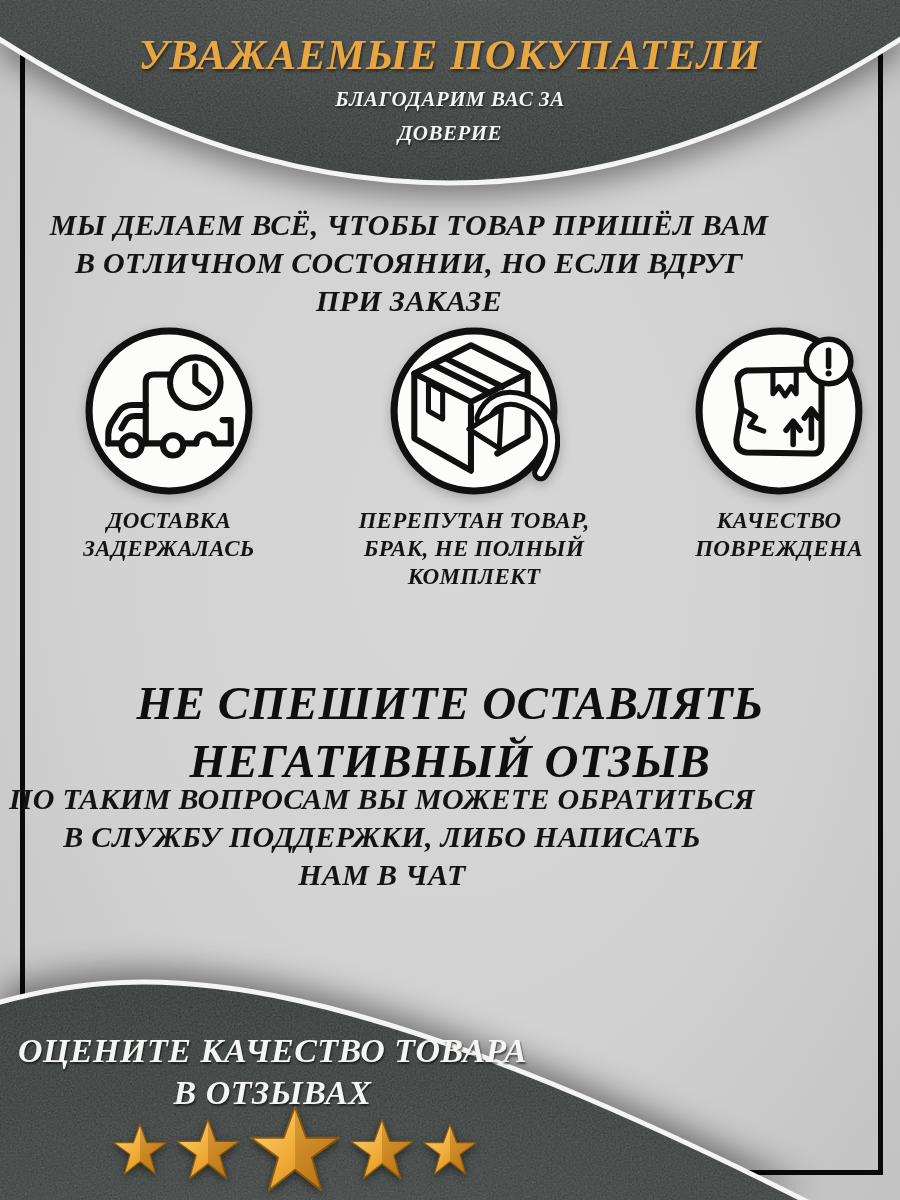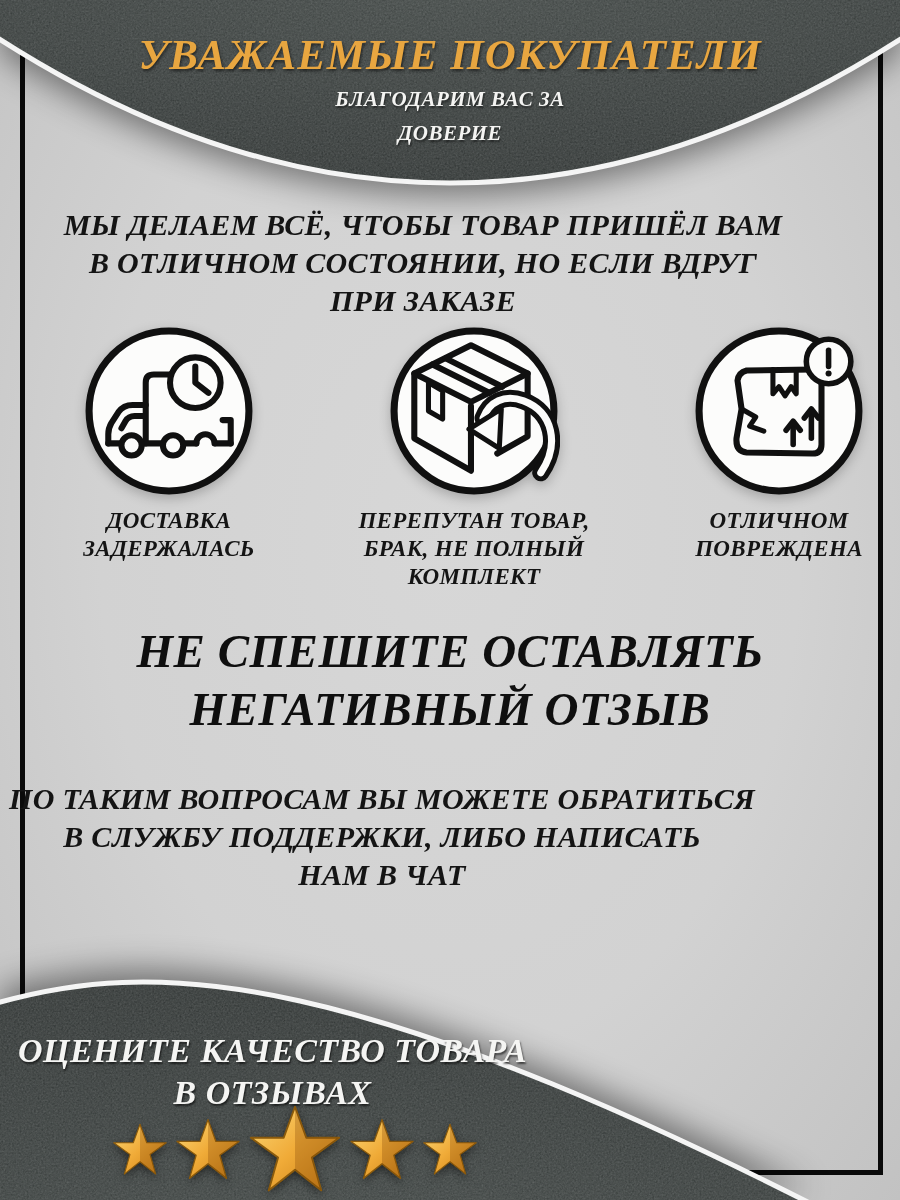--- a/index.html
+++ b/index.html
@@ -18,27 +18,27 @@
   #bottom-panel{top:930px;filter:drop-shadow(0 -10px 16px rgba(0,0,0,.45));}
   .txt{position:absolute;text-align:center;white-space:pre-line;font-weight:bold;z-index:3;}
   .header-title{
     left:0;top:30px;width:900px;font-size:43px;line-height:50px;letter-spacing:1px;
     color:#e8a640;text-shadow:1px 2px 3px rgba(0,0,0,.55);
   }
   .header-sub{
     left:0;top:82px;width:900px;font-size:21px;line-height:34px;letter-spacing:.5px;
     color:#f4f4f2;text-shadow:1px 2px 2px rgba(0,0,0,.5);
   }
-  .intro{left:0;top:206px;width:818px;font-size:30px;line-height:38px;color:#141414;letter-spacing:.3px;padding-left:14px;}
+  .intro{left:0;top:206px;width:818px;font-size:30px;line-height:38px;color:#141414;letter-spacing:.3px;}
   .issues{position:absolute;left:0;top:325px;width:900px;z-index:3;}
   .issue-col{position:absolute;top:0;width:290px;display:flex;flex-direction:column;align-items:center;padding-left:24px;}
   .issue-col .icon{filter:drop-shadow(0 4px 6px rgba(0,0,0,.22));}
   .issue-label{margin-top:10px;font-size:23px;line-height:28px;color:#141414;
     font-weight:bold;text-align:center;white-space:pre-line;letter-spacing:.3px;}
-  .warning-title{left:0;top:622px;width:900px;font-size:47px;line-height:58px;color:#0f0f0f;letter-spacing:.5px;}
+  .warning-title{left:0;top:674px;width:900px;font-size:47px;line-height:58px;color:#0f0f0f;letter-spacing:.5px;}
   .support-text{left:0;top:780px;width:764px;font-size:30px;line-height:38px;color:#141414;letter-spacing:.3px;}
   .footer-title{
     left:0;top:1030px;width:545px;font-size:34px;line-height:42px;letter-spacing:.5px;
     color:#f5f5f3;text-shadow:1px 2px 2px rgba(0,0,0,.6);z-index:4;
   }
   .stars-row{
     position:absolute;left:15px;top:1098px;width:560px;height:104px;z-index:4;
     display:flex;align-items:center;justify-content:center;gap:7px;
     filter:drop-shadow(0 3px 4px rgba(0,0,0,.5));
   }
@@ -152,21 +152,21 @@
         <g stroke-width="5.5">
           <path d="M99,118 V97"></path>
             <path d="M92,104 L99,95 L106,104"></path>
           <path d="M117,112 V85"></path>
             <path d="M110,92 L117,83 L124,92"></path>
         </g>
         <circle cx="134" cy="36" r="22" fill="#fcfcfb" stroke-width="5.5"></circle>
         <path d="M134,25 v16" stroke-width="5.5"></path>
         <circle cx="134" cy="48" r="3" fill="#101010" stroke="none"></circle>
       </svg>
-      <div class="issue-label">ОТЛИЧНОМ
+      <div class="issue-label">КАЧЕСТВО
 ПОВРЕЖДЕНА</div>
     </div>
   </div>
 
   <div class="txt warning-title">НЕ СПЕШИТЕ ОСТАВЛЯТЬ
 НЕГАТИВНЫЙ ОТЗЫВ</div>
   <div class="txt support-text">ПО ТАКИМ ВОПРОСАМ ВЫ МОЖЕТЕ ОБРАТИТЬСЯ
 В СЛУЖБУ ПОДДЕРЖКИ, ЛИБО НАПИСАТЬ
 НАМ В ЧАТ</div>
 

